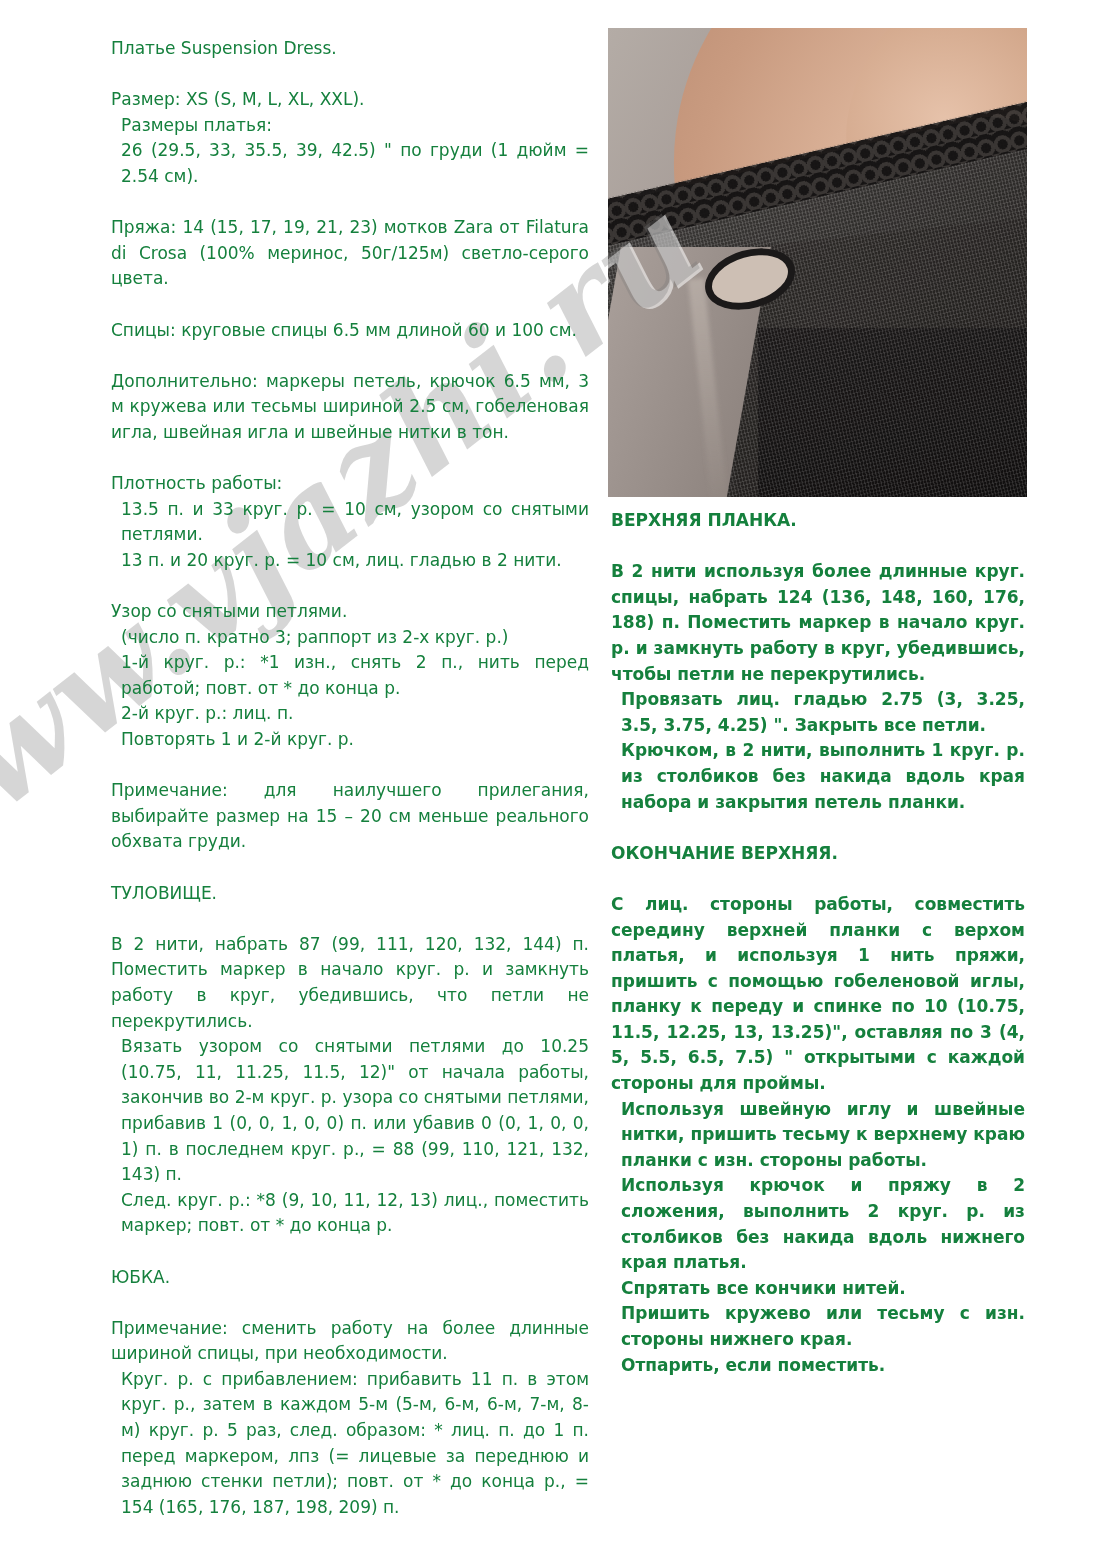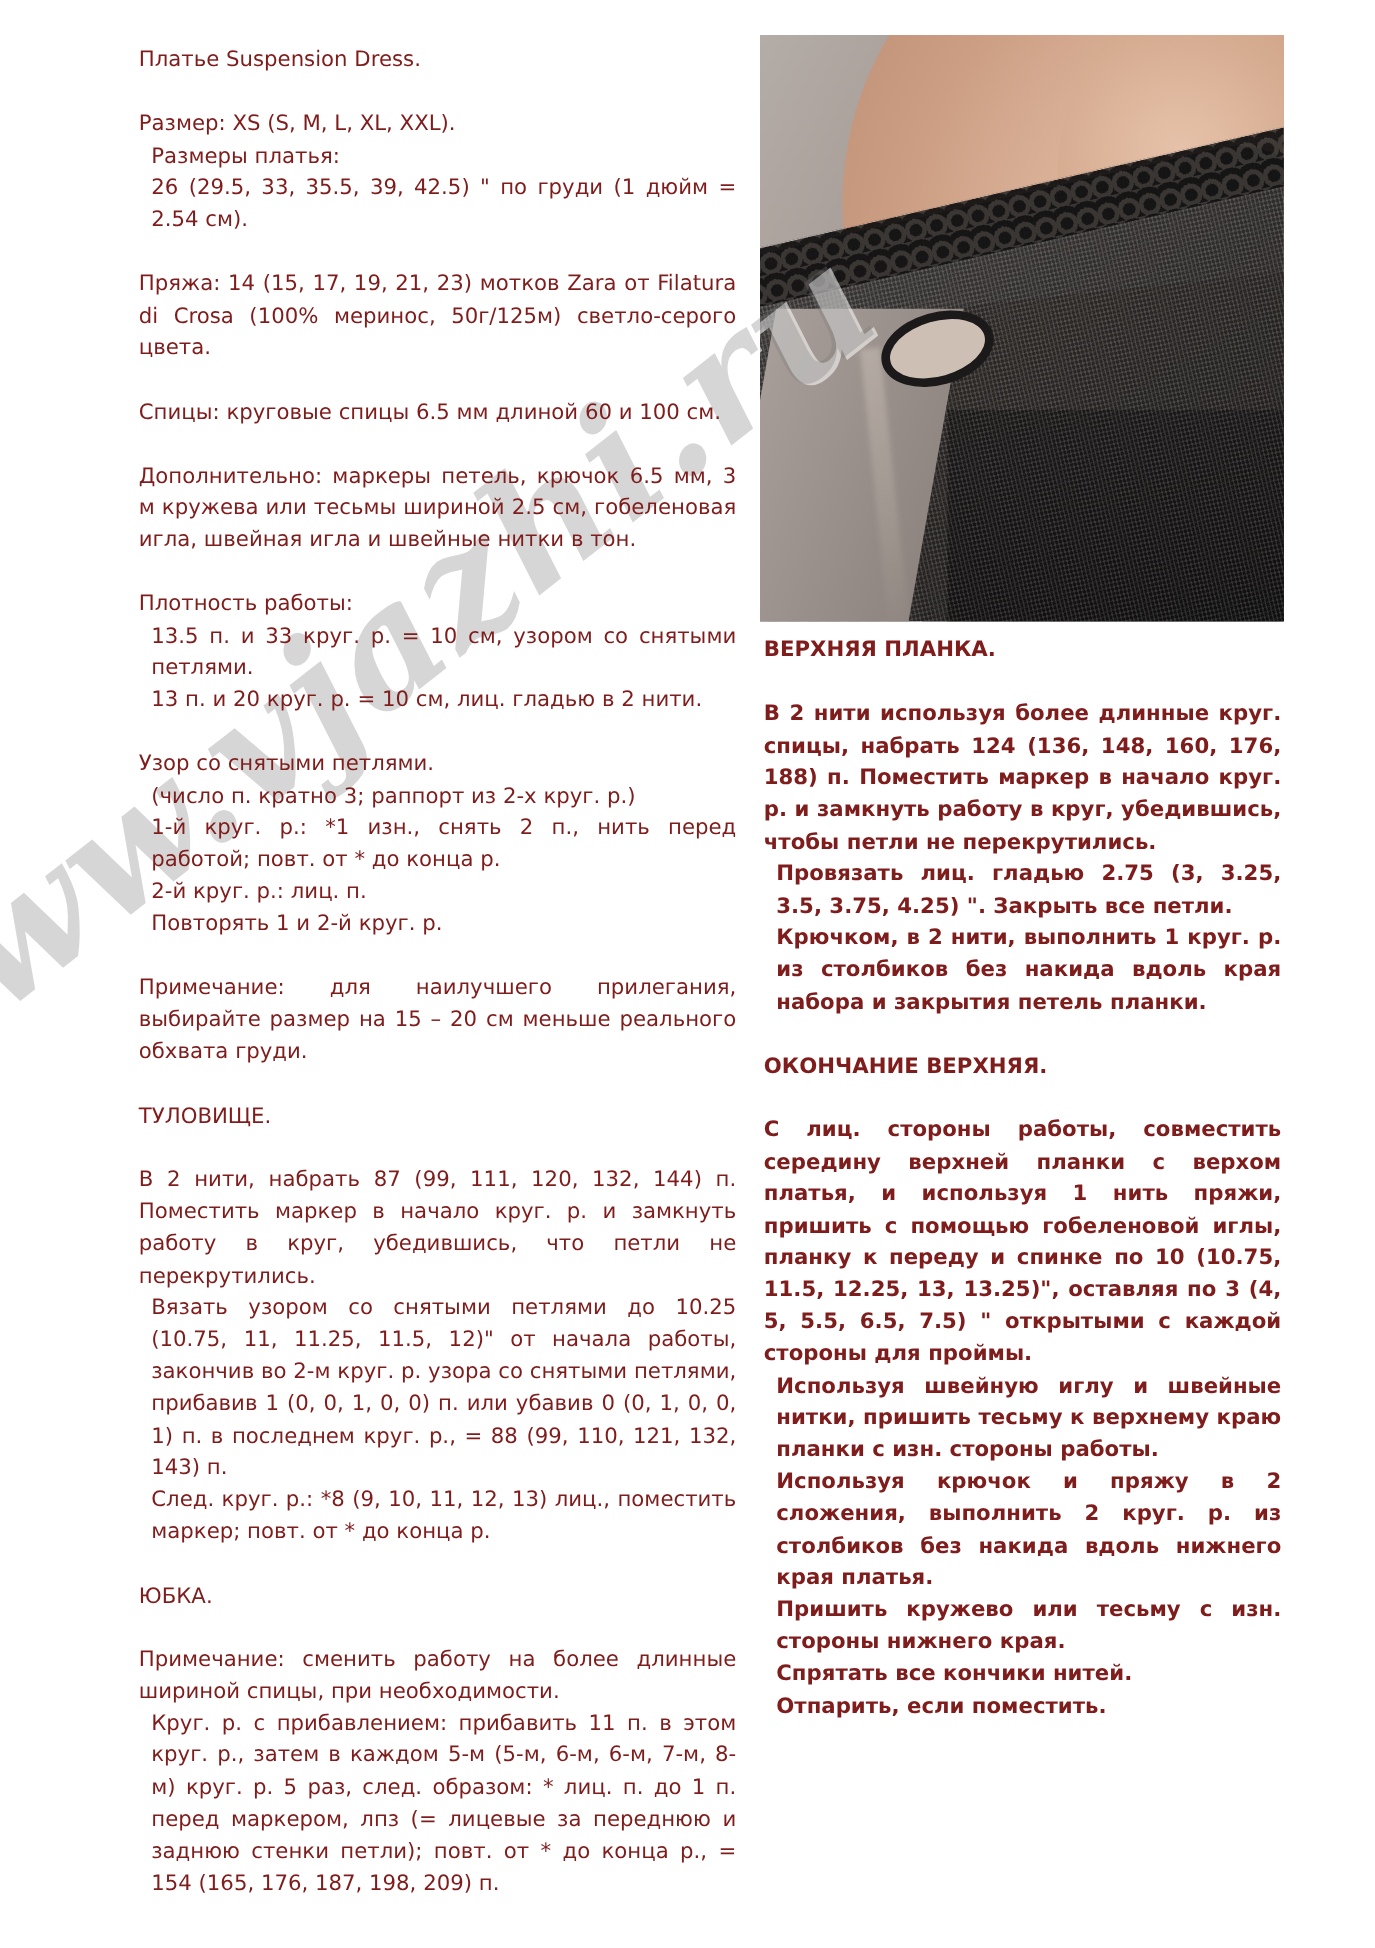--- a/index.html
+++ b/index.html
@@ -146,21 +146,21 @@
     left: -10px; bottom: -10px;
     width: 150px; height: 260px;
     background: linear-gradient(100deg, #a89e99 0%, #8e847f 100%);
     transform: skewX(-10deg);
   }
 
   
   .col {
     position: absolute;
     z-index: 8;
-    color: #7f1d1d;
+    color: #15803d;
     font-size: 17px;
     line-height: 25.6px;
     text-align: justify;
     text-justify: inter-word;
   }
   .col-left  { left: 111px; top: 36px;  width: 478px; }
   .col-right { left: 611px; top: 508px; width: 414px; font-weight: bold; }
 
   .para { margin: 0 0 0 0; }
   .para + .para { margin-top: 0; margin-left: 10px; }
@@ -233,18 +233,18 @@
       <div class="spacer"></div>
       <p class="para">В 2 нити используя более длинные круг. спицы, набрать 124 (136, 148, 160, 176, 188) п. Поместить маркер в начало круг. р. и замкнуть работу в круг, убедившись, чтобы петли не перекрутились.</p>
       <p class="para">Провязать лиц. гладью 2.75 (3, 3.25, 3.5, 3.75, 4.25) ". Закрыть все петли.</p>
       <p class="para">Крючком, в 2 нити, выполнить 1 круг. р. из столбиков без накида вдоль края набора и закрытия петель планки.</p>
       <div class="spacer"></div>
       <p class="para">ОКОНЧАНИЕ ВЕРХНЯЯ.</p>
       <div class="spacer"></div>
       <p class="para">С лиц. стороны работы, совместить середину верхней планки с верхом платья, и используя 1 нить пряжи, пришить с помощью гобеленовой иглы, планку к переду и спинке по 10 (10.75, 11.5, 12.25, 13, 13.25)", оставляя по 3 (4, 5, 5.5, 6.5, 7.5) " открытыми с каждой стороны для проймы.</p>
       <p class="para">Используя швейную иглу и швейные нитки, пришить тесьму к верхнему краю планки с изн. стороны работы.</p>
       <p class="para">Используя крючок и пряжу в 2 сложения, выполнить 2 круг. р. из столбиков без накида вдоль нижнего края платья.</p>
+      <p class="para">Спрятать все кончики нитей.</p>
       <p class="para">Пришить кружево или тесьму с изн. стороны нижнего края.</p>
-      <p class="para">Спрятать все кончики нитей.</p>
       <p class="para">Отпарить, если поместить.</p>
     </div>
 
 </div>
 
 </body></html>

